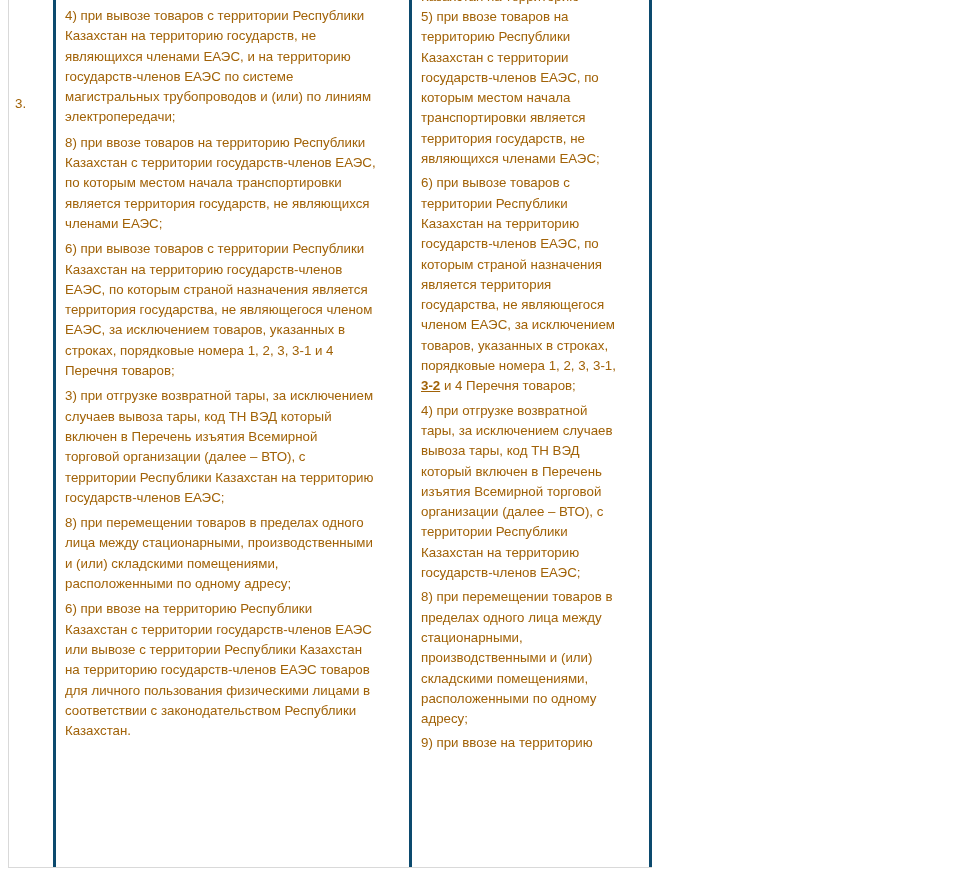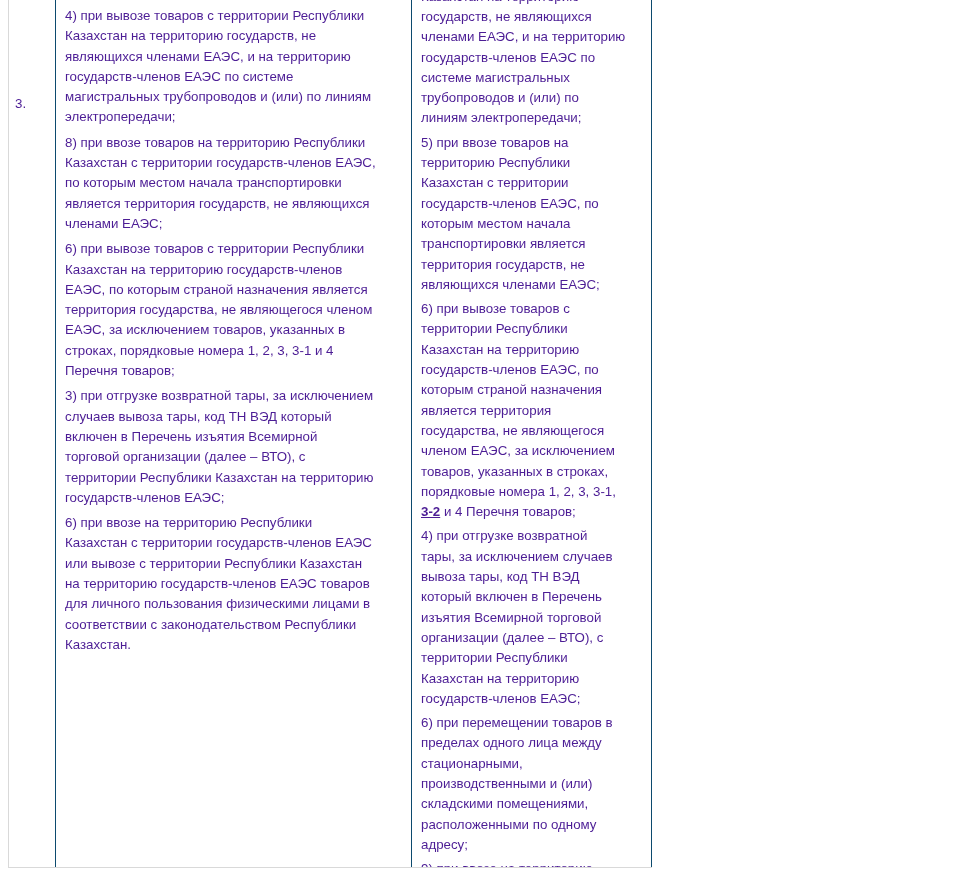--- a/index.html
+++ b/index.html
@@ -18,22 +18,22 @@
     height: 868px;
     display: flex;
     align-items: stretch;
     border-left: 1px solid #d9d9d9;
     border-bottom: 1px solid #d9d9d9;
     overflow: hidden;
     box-sizing: border-box;
   }
   .cell {
     box-sizing: border-box;
-    border-right: 1px solid #0c4a6e;
-    color: #4c1d95;
+    border-right: 3px solid #0c4a6e;
+    color: #a16207;
     font-size: 13.3px;
     line-height: 20.3px;
     overflow: hidden;
   }
   .cell-number   { width: 47px;  padding: 94px 4px 0 6px; }
   .cell-point    { width: 108px; padding: 94px 6px 0 10px; }
   .cell-current  { width: 356px; padding: 6px 8px 0 9px; }
   .cell-revised  { width: 240px; padding: 0 8px 0 9px; }
   .cell-note     { width: 198px; padding: 88px 8px 0 7px; }
   .para {
@@ -77,39 +77,37 @@
 территория государства, не являющегося членом
 ЕАЭС, за исключением товаров, указанных в
 строках, порядковые номера 1, 2, 3, 3-1 и 4
 Перечня товаров;</p>
       <p class="para">3) при отгрузке возвратной тары, за исключением
 случаев вывоза тары, код ТН ВЭД который
 включен в Перечень изъятия Всемирной
 торговой организации (далее – ВТО), с
 территории Республики Казахстан на территорию
 государств-членов ЕАЭС;</p>
+      <p class="para">8) при перемещении товаров в пределах одного
+лица между стационарными, производственными
+и (или) складскими помещениями,
+расположенными по одному адресу;</p>
       <p class="para">6) при ввозе на территорию Республики
 Казахстан с территории государств-членов ЕАЭС
 или вывозе с территории Республики Казахстан
 на территорию государств-членов ЕАЭС товаров
 для личного пользования физическими лицами в
 соответствии с законодательством Республики
 Казахстан.</p>
     </div>
   <div class="cell cell-revised">
     <div class="clip-line">
       <span>Казахстан на территорию</span>
     </div>
     <div>
-        <p class="para">государств, не являющихся
-членами ЕАЭС, и на территорию
-государств-членов ЕАЭС по
-системе магистральных
-трубопроводов и (или) по
-линиям электропередачи;</p>
         <p class="para">5) при ввозе товаров на
 территорию Республики
 Казахстан с территории
 государств-членов ЕАЭС, по
 которым местом начала
 транспортировки является
 территория государств, не
 являющихся членами ЕАЭС;</p>
         <p class="para"><span>6) при вывозе товаров с
 территории Республики
@@ -124,21 +122,21 @@
 </span><span class="bold">3-2</span><span> и 4 Перечня товаров;</span></p>
         <p class="para">4) при отгрузке возвратной
 тары, за исключением случаев
 вывоза тары, код ТН ВЭД
 который включен в Перечень
 изъятия Всемирной торговой
 организации (далее – ВТО), с
 территории Республики
 Казахстан на территорию
 государств-членов ЕАЭС;</p>
-        <p class="para">6) при перемещении товаров в
+        <p class="para">8) при перемещении товаров в
 пределах одного лица между
 стационарными,
 производственными и (или)
 складскими помещениями,
 расположенными по одному
 адресу;</p>
         <p class="para">9) при ввозе на территорию</p>
       </div>
   </div>
 </div>

